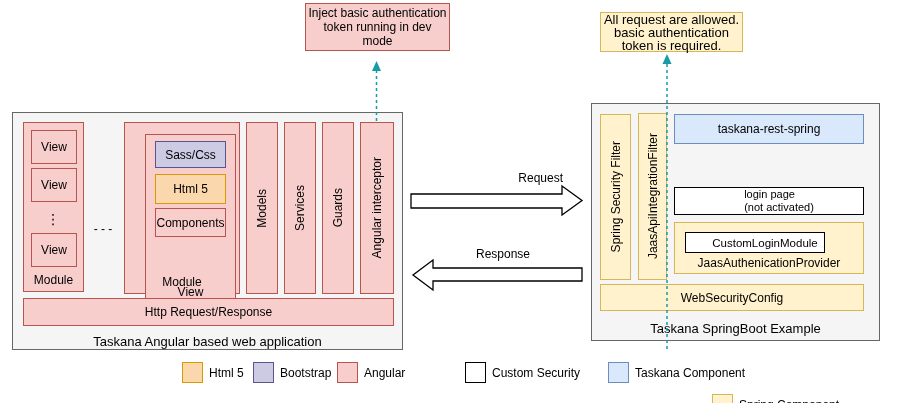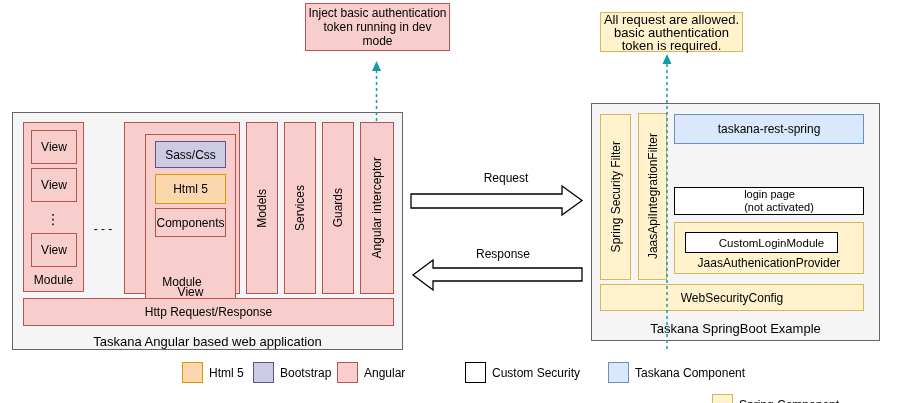--- a/index.html
+++ b/index.html
@@ -88,30 +88,30 @@
     <div class="abs c-yellow center" style="left:46px; top:9px; width:29px; height:167px;">
       <span class="vlabel">JaasApiIntegrationFilter</span>
     </div>
 
     <div class="abs c-blue center" style="left:82px; top:10px; width:190px; height:30px;">taskana-rest-spring</div>
 
     <div class="abs c-white center small2line" style="left:82px; top:83px; width:190px; height:28px;">login page
 (not activated)</div>
 
     <div class="abs c-yellow" style="left:82px; top:118px; width:190px; height:52px;">
-      <div class="abs c-white center" style="left:10px; top:9px; width:153px; height:21px; font-size:11.5px;">CustomLoginModule</div>
+      <div class="abs c-white center" style="left:10px; top:9px; width:140px; height:21px; font-size:11.5px;">CustomLoginModule</div>
       <div class="abs" style="left:0; bottom:3px; width:100%; text-align:center;">JaasAuthenicationProvider</div>
     </div>
 
     <div class="abs c-yellow center" style="left:8px; top:180px; width:264px; height:27px;">WebSecurityConfig</div>
 
     <div class="title-label" style="top:217px;">Taskana SpringBoot Example</div>
   </div>
 
-  <div class="flow-label" style="left:436px; top:171px; width:140px;">Request</div>
+  <div class="flow-label" style="left:423px; top:171px; width:140px;text-align:right;">Request</div>
   <div class="flow-label" style="left:433px; top:247px; width:140px;">Response</div>
 
   <svg class="overlay" width="900" height="403" viewBox="0 0 900 403">
 
     <line x1="376.5" y1="70" x2="376.5" y2="123" stroke="#189aa7" stroke-width="1.5" stroke-dasharray="3,3"></line>
     <polygon points="376.5,61 372,71 381,71" fill="#189aa7"></polygon>
 
     <line x1="667" y1="64" x2="667" y2="352" stroke="#189aa7" stroke-width="1.5" stroke-dasharray="3,3"></line>
     <polygon points="667,54 662.5,64 671.5,64" fill="#189aa7"></polygon>
 

